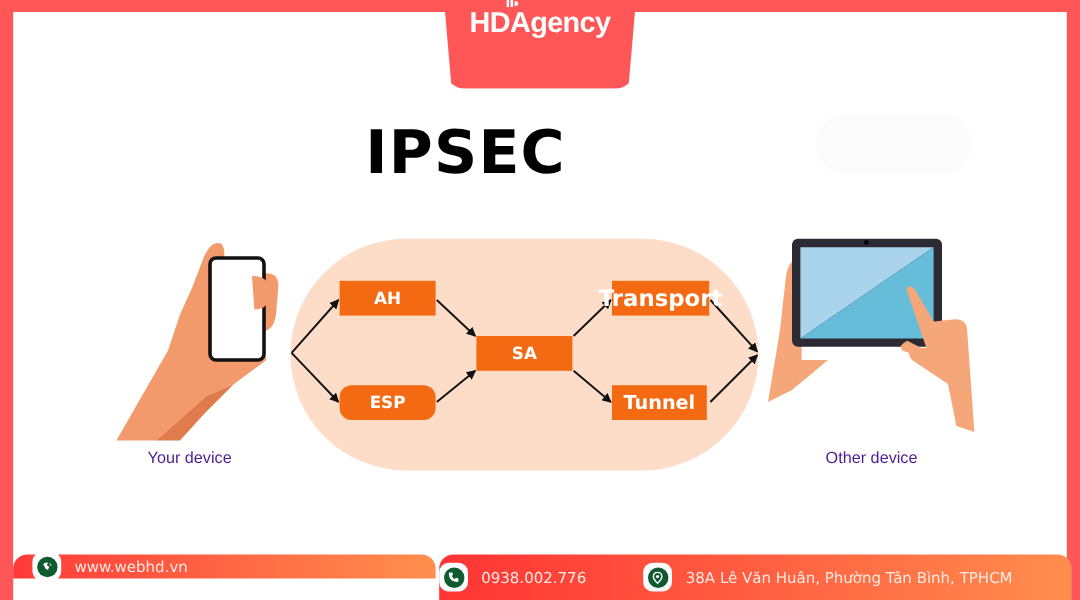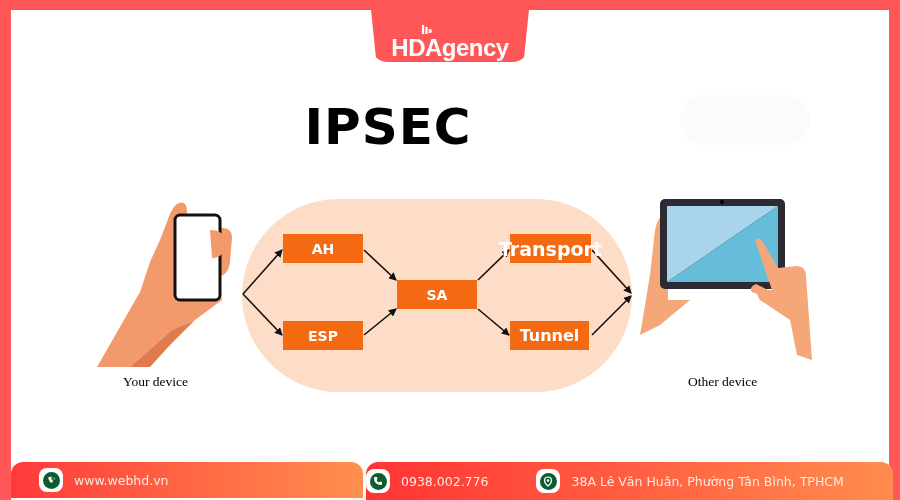--- a/index.html
+++ b/index.html
@@ -6,25 +6,25 @@
   html, body { width: 900px; height: 500px; overflow: hidden; background: #ff5a5a; }
   .frame {
     position: absolute; left: 0; top: 0; width: 900px; height: 500px;
     background: #ff5658;
   }
   .canvas {
     position: absolute; left: 11px; top: 10px; width: 878px; height: 490px;
     background: #ffffff;
   }
   .logo-tab {
-    position: absolute; left: 370px; top: 0; width: 160px; height: 62px;
+    position: absolute; left: 370px; top: 0; width: 160px; height: 74px;
     background: #ff5658;
     border-radius: 0 0 18px 18px;
     clip-path: polygon(0 0, 100% 0, 96% 100%, 4% 100%);
-    display: flex; align-items: flex-end; justify-content: center;
+    display: flex; align-items: flex-start; justify-content: center;
   }
   .logo-text {
     color: #ffffff; font-family: "Liberation Sans", sans-serif; font-weight: bold;
     font-size: 24px; letter-spacing: -0.5px; position: relative; margin-top: 6px;
   }
   .logo-mark {
     position: absolute; left: 31px; top: -9px; width: 10px; height: 9px;
   }
   .title {
     position: absolute; left: 0; top: 98px; width: 776px; text-align: center;
@@ -42,27 +42,27 @@
   }
   .box {
     position: absolute; background: #f46a12; color: #ffffff;
     font-family: "DejaVu Sans", sans-serif; font-weight: bold;
     display: flex; align-items: center; justify-content: center;
     font-size: 14px;
     text-align: right;
   }
   .diagram-svg { position: absolute; left: 0; top: 0; width: 900px; height: 500px; pointer-events: none; }
   .device-label {
-    position: absolute; font-family: Liberation Serif, serif; font-size: 13.5px; color: #000000;
+    position: absolute; font-family: Liberation Sans, sans-serif; font-size: 13.5px; color: #4c1d95;
   }
   .footer-left {
-    position: absolute; left: 11px; top: 462px; width: 352px; height: 36px;
+    position: absolute; left: 11px; top: 462px; width: 352px; height: 20px;
     background: linear-gradient(90deg, #ff3a3a 0%, #ff6a45 55%, #ff8f4e 100%);
     border-radius: 12px 12px 0 0;
-    display: flex; align-items: center; padding-left: 28px;
+    display: flex; align-items: center; padding-left: 16px;
   }
   .footer-right {
     position: absolute; left: 366px; top: 462px; width: 527px; height: 38px;
     background: linear-gradient(90deg, #ff3434 0%, #ff5a40 45%, #ff8d4e 100%);
     border-radius: 12px 12px 0 0;
     display: flex; align-items: center; 
   }
   .f-icon {
     width: 24px; height: 24px; border-radius: 8px; background: #ffffff;
     display: flex; align-items: center; justify-content: center; flex: 0 0 24px;
@@ -149,21 +149,21 @@
     <rect x="660" y="199" width="125" height="90" rx="5" fill="#2c2a33"></rect>
     <polygon points="667,206 778,206 667,282" fill="#a9d4ec"></polygon>
     <polygon points="778,206 778,282 667,282" fill="#66bdd9"></polygon>
     <circle cx="722" cy="202" r="2" fill="#000"></circle>
     <path d="M755 240 Q760 236 764 244 L778 268 L796 266 Q806 266 806 276 L812 360 L797 355 L790 320 L760 300 Q754 292 762 290 L772 290 Z" fill="#f6a77a"></path>
     <path d="M752 292 Q748 288 756 284 L772 292 L768 298 Z" fill="#f6a77a"></path>
   </g>
 </svg>
 
 <div class="box" style="left:283px;top:234px;width:80px;height:29px;">AH</div>
-<div class="box" style="left:283px;top:321px;width:80px;height:29px;">ESP</div>
+<div class="box" style="left:283px;top:321px;width:80px;height:29px;border-radius:10px;">ESP</div>
 <div class="box" style="left:397px;top:280px;width:80px;height:29px;">SA</div>
 <div class="box" style="left:510px;top:234px;width:81px;height:29px;font-size:19px;">Transport</div>
 <div class="box" style="left:510px;top:321px;width:79px;height:29px;font-size:16px;">Tunnel</div>
 
 <div class="device-label" style="left:123px;top:374px;">Your device</div>
 <div class="device-label" style="left:688px;top:374px;">Other device</div>
 
 <div class="footer-left">
   <div class="f-icon">
     <div class="inner">

